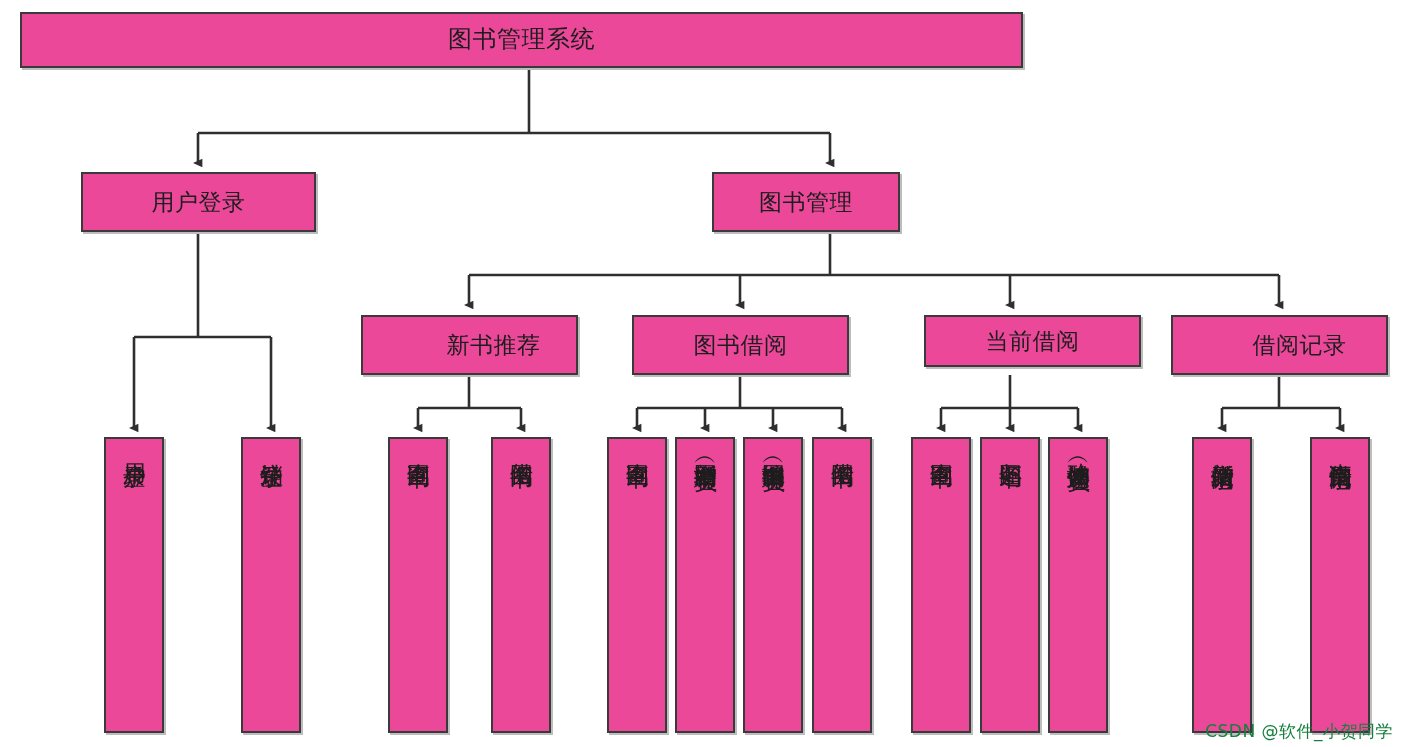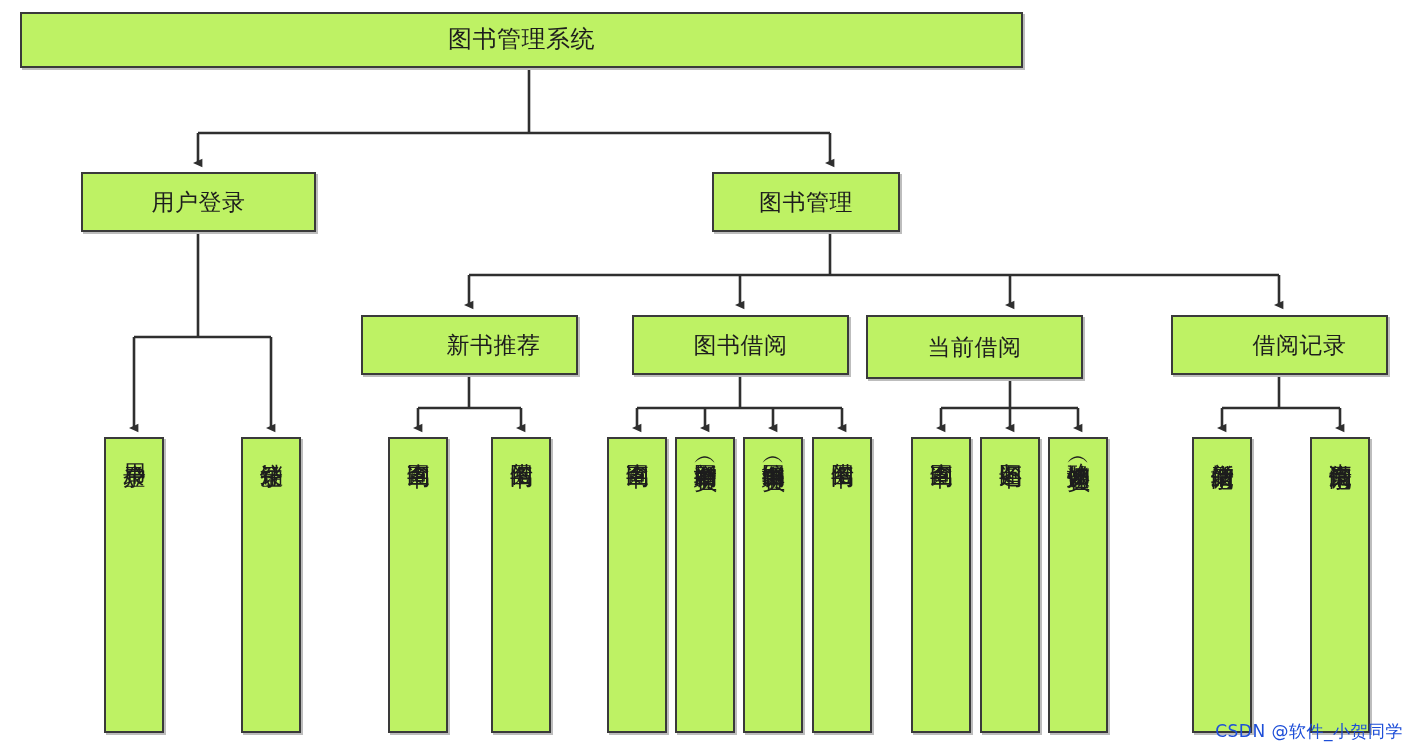--- a/index.html
+++ b/index.html
@@ -22,21 +22,21 @@
     position: absolute;
     left: 0;
     top: 0;
     width: 1405px;
     height: 747px;
     pointer-events: none;
   }
   .node {
     position: absolute;
     box-sizing: border-box;
-    background: #bef264;
+    background: #ec4899;
     border: 2.5px solid #3a3a3a;
     display: flex;
     align-items: center;
     justify-content: center;
     color: #1d1d1d;
     z-index: 2;
   }
   .node.shadowed {
     box-shadow: 2px 2px 0 0 #bdbdbd;
   }
@@ -59,24 +59,24 @@
   .node.vert .label {
     writing-mode: vertical-rl;
     text-orientation: upright;
     font-size: 23px;
     line-height: 1.12;
     letter-spacing: 1px;
     text-align: left;
   }
   .watermark {
     position: absolute;
-    right: 2px;
+    right: 12px;
     bottom: 4px;
     font-size: 17px;
-    color: #1d4ed8;
+    color: #15803d;
     letter-spacing: 0.5px;
     z-index: 5;
     white-space: nowrap;
   }
 </style>
 </head>
 <body>
 
 <div id="canvas">
 
@@ -143,21 +143,21 @@
   </div>
 
   <div class="node horiz shadowed" style="left:361px; top:315px; width:217px; height:60px;padding-left:48px;">
     <span class="label">新书推荐</span>
   </div>
 
   <div class="node horiz shadowed" style="left:632px; top:315px; width:217px; height:60px;">
     <span class="label">图书借阅</span>
   </div>
 
-  <div class="node horiz shadowed" style="left:866px; top:315px; width:217px; height:64px;">
+  <div class="node horiz shadowed" style="left:924px; top:315px; width:217px; height:52px;">
     <span class="label">当前借阅</span>
   </div>
 
   <div class="node horiz shadowed" style="left:1171px; top:315px; width:217px; height:60px;padding-left:40px;">
     <span class="label">借阅记录</span>
   </div>
 
   <div class="node vert shadowed" style="left:104px; top:437px; width:60px; height:296px;">
     <span class="label">用户登录</span>
   </div>

